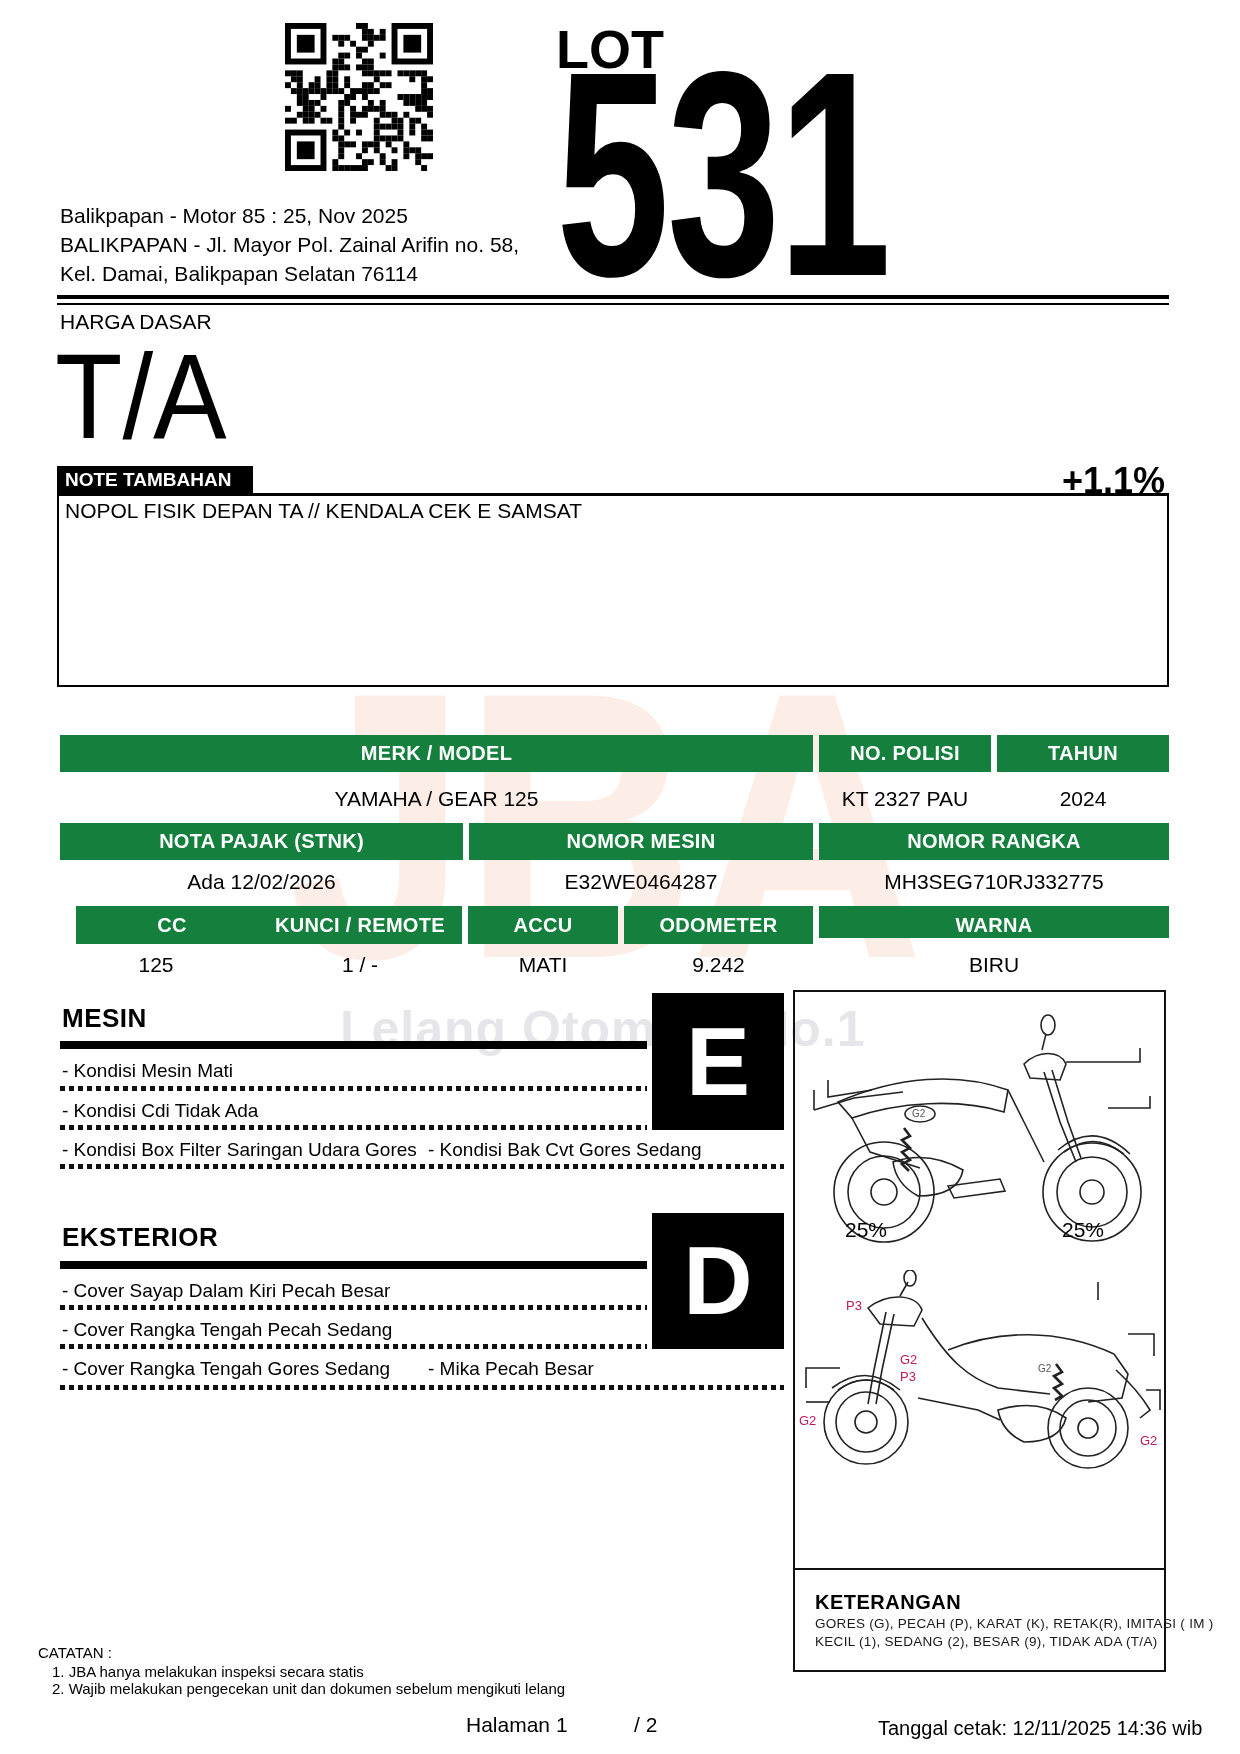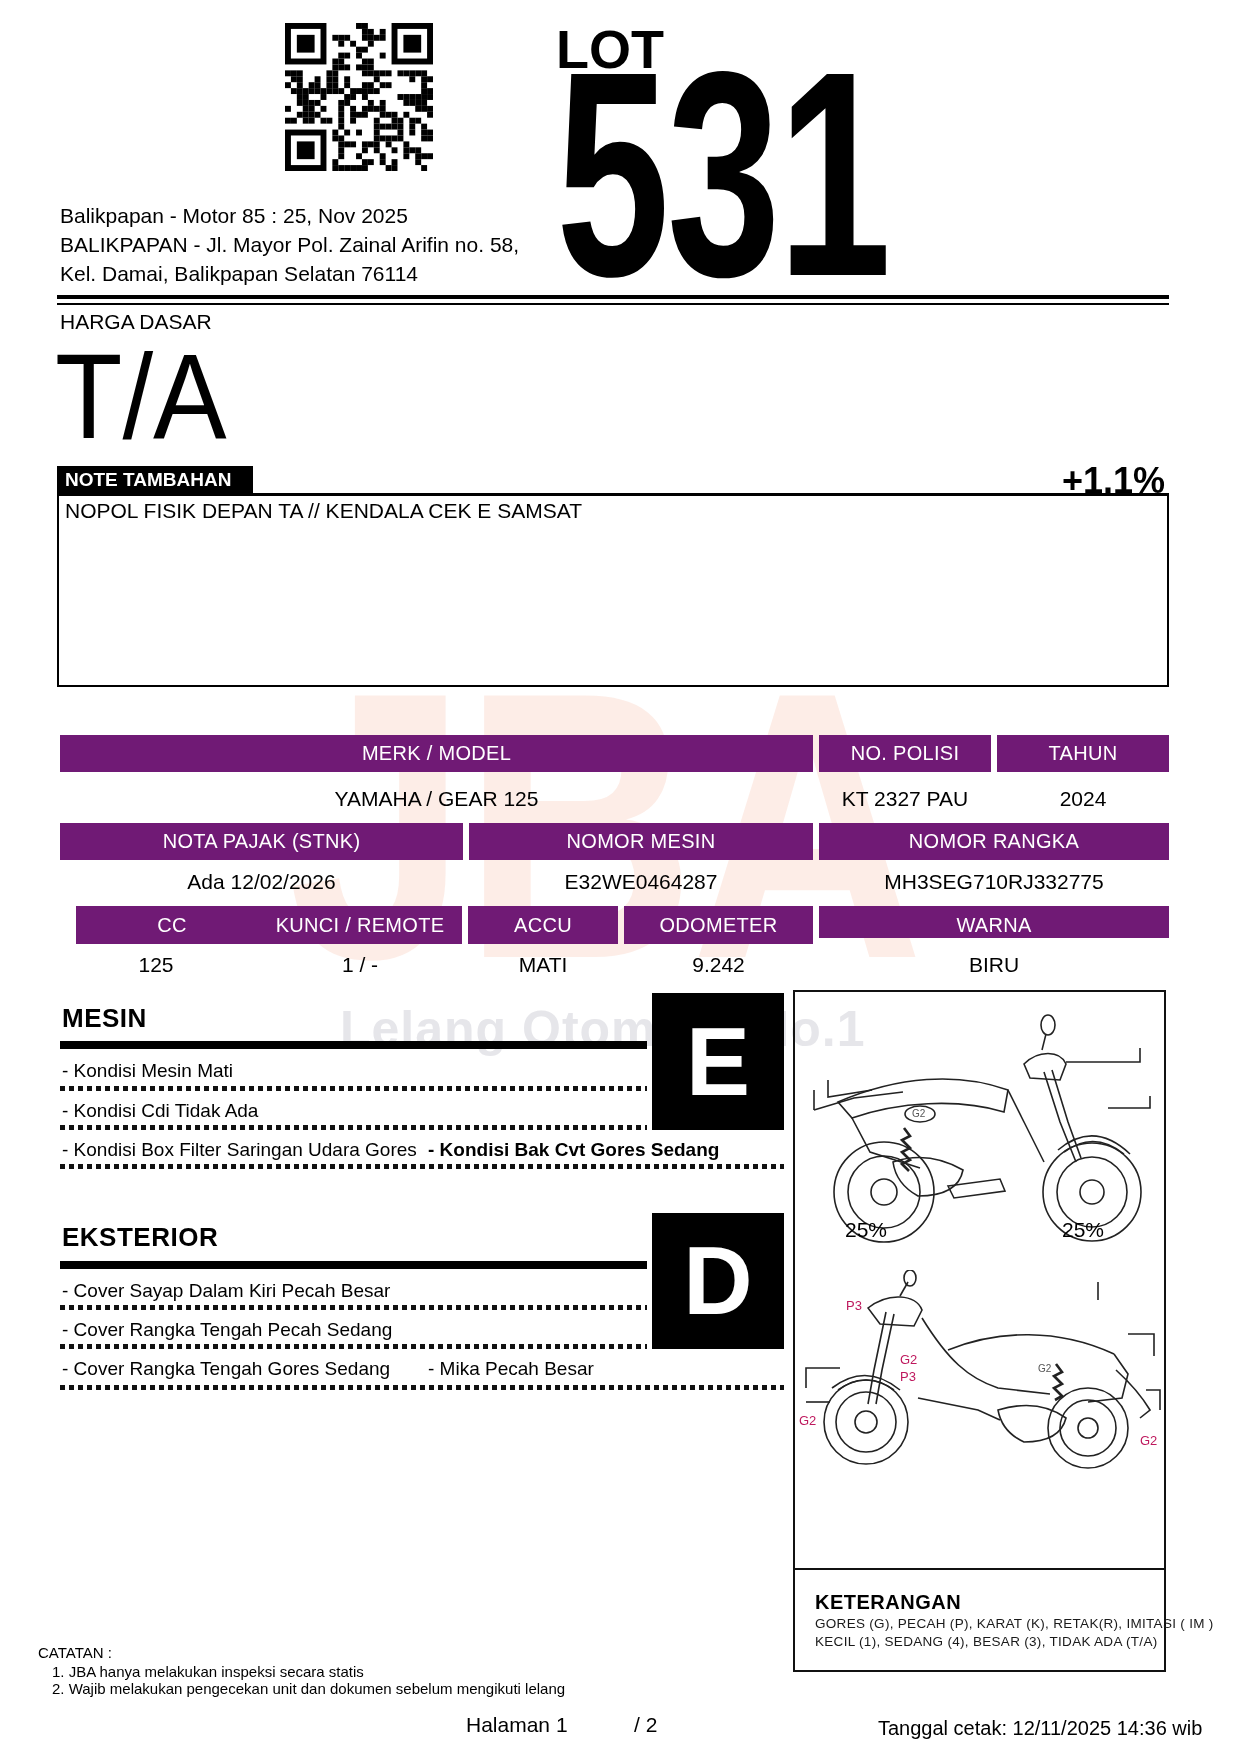--- a/index.html
+++ b/index.html
@@ -22,21 +22,21 @@
   .hr2b{position:absolute;left:57px;top:303px;width:1112px;height:2px;background:#000;}
   .harga-label{position:absolute;left:60px;top:310px;font-size:21px;}
   .harga-value{position:absolute;left:55px;top:336px;font-size:120px;line-height:120px;font-weight:400;
                transform:scaleX(.92);transform-origin:left top;}
   .adj{position:absolute;left:1040px;top:460px;width:125px;font-size:36px;font-weight:bold;text-align:right;}
   .note-tab{position:absolute;left:57px;top:466px;width:196px;height:27px;background:#000;color:#fff;
             font-size:19px;font-weight:bold;line-height:27px;padding-left:8px;box-sizing:border-box;}
   .note-box{position:absolute;left:57px;top:493px;width:1112px;height:194px;border:2px solid #000;
             border-top:3px solid #000;box-sizing:border-box;font-size:21px;padding:3px 6px;}
   
-  .th{position:absolute;height:37px;background:#701a75;color:#fff;font-size:20px;font-weight:normal;
+  .th{position:absolute;height:37px;background:#15803d;color:#fff;font-size:20px;font-weight:bold;
       line-height:37px;text-align:center;letter-spacing:.3px;}
   .td{position:absolute;height:26px;font-size:21px;line-height:26px;text-align:center;}
   
   .sec-title{position:absolute;font-size:26px;font-weight:bold;letter-spacing:.5px;}
   .sec-rule{position:absolute;height:8px;background:#000;}
   .item{position:absolute;font-size:19px;line-height:22px;}
   .dot{position:absolute;height:5px;
        background:repeating-linear-gradient(90deg,#111 0 5px,transparent 5px 9px);}
   .grade{position:absolute;width:132px;background:#000;color:#fff;display:flex;
          align-items:center;justify-content:center;font-size:96px;font-weight:bold;}
@@ -332,21 +332,21 @@
     <div class="td" style="left:819px;top:952px;width:350px;">BIRU</div>
 
     <div class="sec-title" style="left:62px;top:1003px;">MESIN</div>
     <div class="sec-rule" style="left:60px;top:1041px;width:587px;"></div>
     <div class="grade" style="left:652px;top:993px;height:137px;">E</div>
     <div class="item" style="left:62px;top:1060px;">- Kondisi Mesin Mati</div>
     <div class="dot" style="left:60px;top:1086px;width:587px;"></div>
     <div class="item" style="left:62px;top:1100px;">- Kondisi Cdi Tidak Ada</div>
     <div class="dot" style="left:60px;top:1125px;width:587px;"></div>
     <div class="item" style="left:62px;top:1139px;">- Kondisi Box Filter Saringan Udara Gores</div>
-    <div class="item" style="left:428px;top:1139px;font-weight:bold;">- Kondisi Bak Cvt Gores Sedang</div>
+    <div class="item" style="left:428px;top:1139px;">- Kondisi Bak Cvt Gores Sedang</div>
     <div class="dot" style="left:60px;top:1164px;width:724px;"></div>
 
     <div class="sec-title" style="left:62px;top:1222px;">EKSTERIOR</div>
     <div class="sec-rule" style="left:60px;top:1261px;width:587px;"></div>
     <div class="grade" style="left:652px;top:1213px;height:136px;">D</div>
     <div class="item" style="left:62px;top:1280px;">- Cover Sayap Dalam Kiri Pecah Besar</div>
     <div class="dot" style="left:60px;top:1305px;width:587px;"></div>
     <div class="item" style="left:62px;top:1319px;">- Cover Rangka Tengah Pecah Sedang</div>
     <div class="dot" style="left:60px;top:1344px;width:587px;"></div>
     <div class="item" style="left:62px;top:1358px;">- Cover Rangka Tengah Gores Sedang</div>
@@ -411,21 +411,21 @@
     <span class="dlabel" style="left:846px;top:1298px;">P3</span>
     <span class="dlabel" style="left:900px;top:1352px;">G2</span>
     <span class="dlabel" style="left:900px;top:1369px;">P3</span>
     <span class="dlabel" style="left:799px;top:1413px;">G2</span>
     <span class="dlabel-sm" style="left:1038px;top:1363px;">G2</span>
     <span class="dlabel" style="left:1140px;top:1433px;">G2</span>
 
     <div class="ket-box"></div>
     <div class="ket-title">KETERANGAN</div>
     <div class="ket-line" style="top:1616px;">GORES (G), PECAH (P), KARAT (K), RETAK(R), IMITASI ( IM )</div>
-    <div class="ket-line" style="top:1634px;">KECIL (1), SEDANG (4), BESAR (3), TIDAK ADA (T/A)</div>
+    <div class="ket-line" style="top:1634px;">KECIL (1), SEDANG (2), BESAR (9), TIDAK ADA (T/A)</div>
 
     <div class="catatan" style="top:1645px;">CATATAN :</div>
     <div class="catatan" style="left:52px;top:1664px;">1. JBA hanya melakukan inspeksi secara statis</div>
     <div class="catatan" style="left:52px;top:1681px;">2. Wajib melakukan pengecekan unit dan dokumen sebelum mengikuti lelang</div>
     <div class="foot" style="left:466px;top:1713px;">Halaman 1</div>
     <div class="foot" style="left:634px;top:1713px;">/ 2</div>
     <div class="foot" style="left:878px;top:1717px;font-size:20px;">Tanggal cetak: 12/11/2025 14:36 wib</div>
 
   </div>
 </div>

